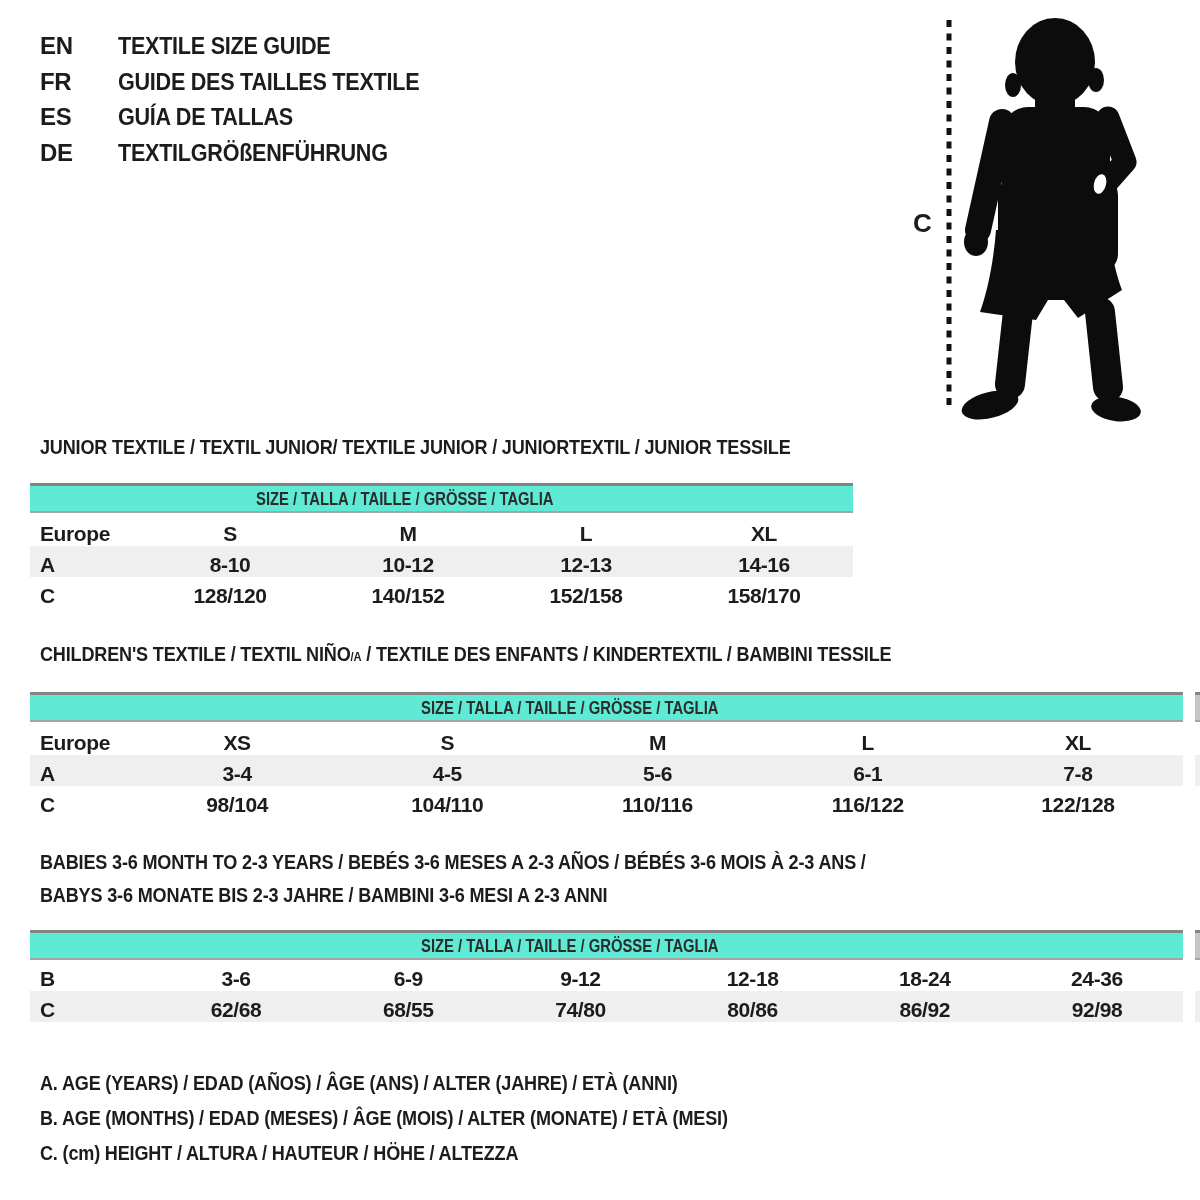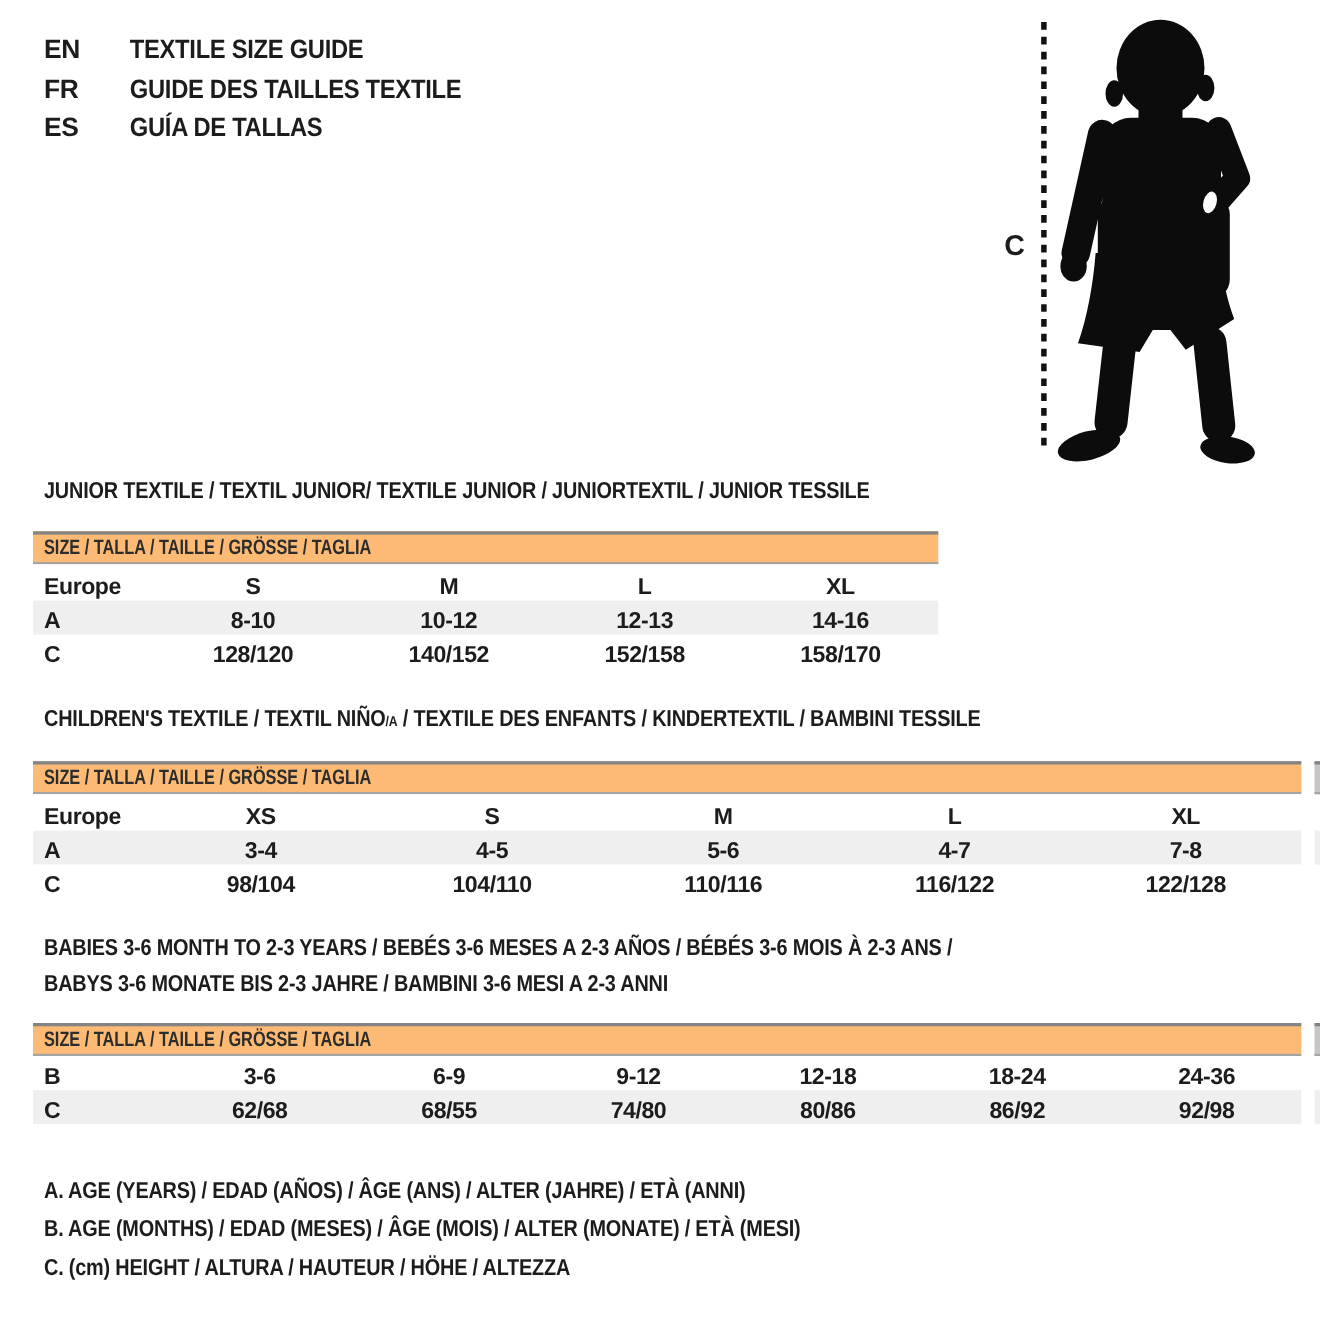--- a/index.html
+++ b/index.html
@@ -21,22 +21,22 @@
   .t-title-junior{top:436px;}
   .t-title-children{top:643px;}
   .t-title-babies-1{top:851px;}
   .t-title-babies-2{top:884px;}
   .sub{font-size:13px;}
   
   .table{position:absolute;left:30px;}
   .t-junior{top:483px;width:823px;}
   .t-children{top:692px;width:1153px;}
   .t-babies{top:930px;width:1153px;}
-  .bar{height:30px;box-sizing:border-box;background:#fdba74;border-top:3px solid #848484;
-    border-bottom:2px solid #a4a4a4;display:flex;align-items:center;padding-left:10px;}
+  .bar{height:30px;box-sizing:border-box;background:#5eead4;border-top:3px solid #848484;
+    border-bottom:2px solid #a4a4a4;display:flex;align-items:center;padding-left:10px;justify-content:center;}
   .bar-text{font-size:19px;color:#2c2c2c;white-space:nowrap;display:inline-block;
     transform:scaleX(0.78);transform-origin:0 50%;}
   .row{display:flex;align-items:flex-end;font-size:21px;letter-spacing:-0.4px;}
   .head-row{height:33px;background:#ffffff;}
   .data-row{height:31px;}
   .shaded{background:#efefef;}
   .white{background:#ffffff;}
   .c0{box-sizing:border-box;padding-left:10px;flex:0 0 auto;}
   .t-junior  .c0{width:111px;}
   .t-children .c0{width:102px;}
@@ -66,20 +66,24 @@
       <span class="lang-code">EN</span>
       <span class="lang-label">TEXTILE SIZE GUIDE</span>
     </div>
     <div class="lang-row">
       <span class="lang-code">FR</span>
       <span class="lang-label">GUIDE DES TAILLES TEXTILE</span>
     </div>
     <div class="lang-row">
       <span class="lang-code">ES</span>
       <span class="lang-label">GUÍA DE TALLAS</span>
+    </div>
+    <div class="lang-row">
+      <span class="lang-code">DE</span>
+      <span class="lang-label">TEXTILGRÖßENFÜHRUNG</span>
     </div>
   </div>
 
   <div class="c-label">C</div>
   <svg class="figure-svg" viewBox="0 0 207 410" aria-hidden="true">
     <line x1="11" y1="8" x2="11" y2="398" stroke="#111111" stroke-width="5" stroke-dasharray="7 6.5"></line>
     <g fill="#0c0c0c" stroke="none">
       <ellipse cx="117" cy="50" rx="40" ry="44"></ellipse>
       <ellipse cx="75" cy="73" rx="8" ry="12"></ellipse>
       <ellipse cx="158" cy="68" rx="8" ry="12"></ellipse>
@@ -139,21 +143,21 @@
       <div class="cc">S</div>
       <div class="cc">M</div>
       <div class="cc">L</div>
       <div class="cc">XL</div>
     </div>
     <div class="row data-row shaded">
       <div class="c0">A</div>
       <div class="cc">3-4</div>
       <div class="cc">4-5</div>
       <div class="cc">5-6</div>
-      <div class="cc">4-7</div>
+      <div class="cc">6-1</div>
       <div class="cc">7-8</div>
     </div>
     <div class="row data-row white">
       <div class="c0">C</div>
       <div class="cc">98/104</div>
       <div class="cc">104/110</div>
       <div class="cc">110/116</div>
       <div class="cc">116/122</div>
       <div class="cc">122/128</div>
     </div>

